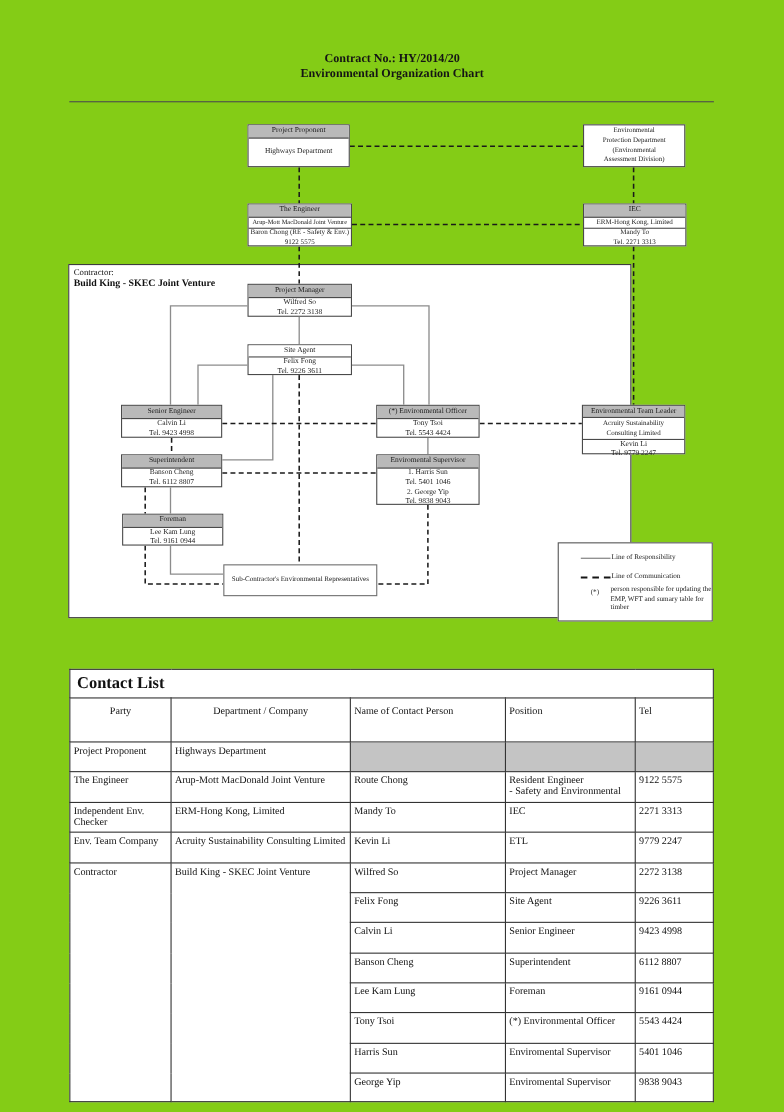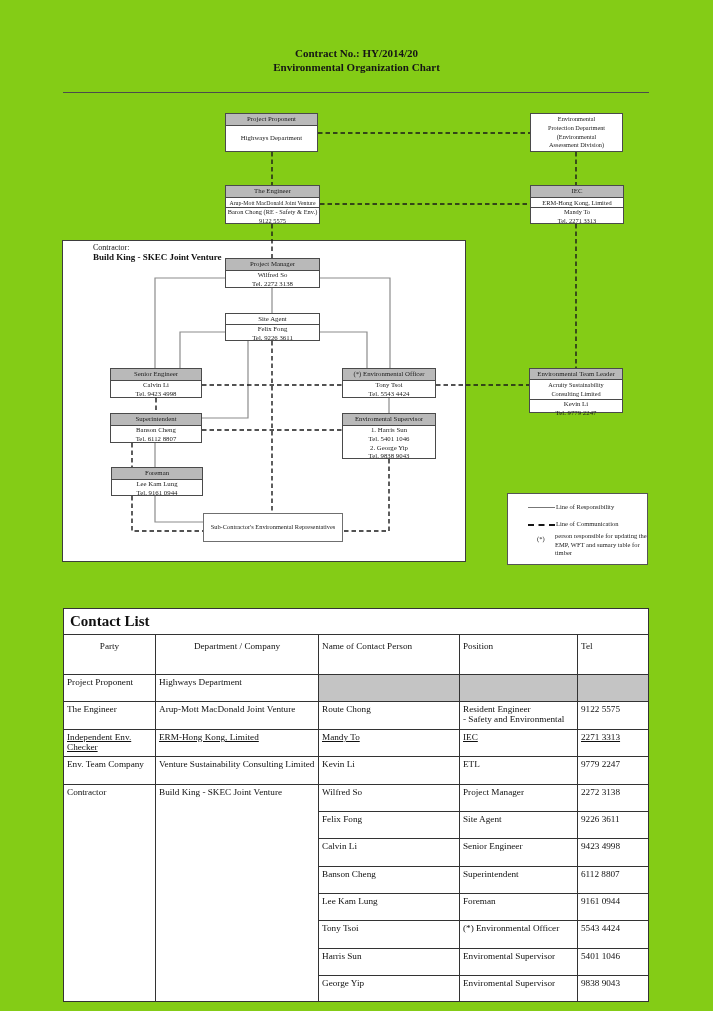--- a/index.html
+++ b/index.html
@@ -18,22 +18,22 @@
             line-height:10px;height:11px;flex:0 0 auto;white-space:nowrap;overflow:hidden;}
   .obox .hd.white{background:#fff;}
   .obox .co{border-bottom:1px solid #4a4a4a;font-size:5.8px;line-height:8px;
             padding:0.5px 0;white-space:nowrap;overflow:hidden;flex:0 0 auto;}
   .obox .co2{border-bottom:1px solid #4a4a4a;padding:1px 0;flex:0 0 auto;}
   .obox .bd{flex:1 1 auto;display:flex;flex-direction:column;justify-content:center;}
   .obox .ln{font-size:6.8px;line-height:8.8px;white-space:nowrap;}
   .obox .ln.sm{font-size:6.3px;line-height:8.6px;}
   .obox .ln.xs{font-size:6.4px;}
 
-  .contractor{position:absolute;left:62px;top:240px;width:404px;height:322px;
-              border:1.5px solid #3d3d3d;box-sizing:border-box;z-index:0;background:#fff;padding-left:26px;}
+  .contractor{position:absolute;left:62px;top:240px;width:512px;height:322px;
+              border:1.5px solid #3d3d3d;box-sizing:border-box;z-index:0;background:#fff;}
   .contractor .lbl1{font-size:8px;margin:2px 0 0 4px;}
   .contractor .lbl2{font-size:9px;font-weight:bold;margin:0 0 0 4px;}
 
   svg.wires{position:absolute;left:0;top:0;z-index:1;pointer-events:none;}
   .wire-solid{stroke:#8c8c8c;stroke-width:1.2;fill:none;}
   .wire-dash{stroke:#1a1a1a;stroke-width:1.4;fill:none;stroke-dasharray:4.5 3;}
 
   
   .legend{position:absolute;left:507px;top:493px;width:141px;height:72px;border:1px solid #555;
           box-sizing:border-box;font-size:6.5px;color:#222;z-index:2;background:#fff;}
@@ -245,30 +245,30 @@
           <td class="nw" style="background: rgb(196, 196, 196);"></td>
           <td class="nw" style="background: rgb(196, 196, 196);"></td>
         </tr>
         <tr style="height: 28px;">
           <td rowspan="1">The Engineer</td>
           <td class="nw" rowspan="1">Arup-Mott MacDonald Joint Venture</td>
           <td class="nw">Route Chong</td>
           <td class="nw">Resident Engineer<br>- Safety and Environmental</td>
           <td class="nw">9122 5575</td>
         </tr>
-        <tr style="height: 27px; text-decoration: underline;">
+        <tr style="height: 27px;">
           <td rowspan="1">Independent Env. Checker</td>
           <td class="nw" rowspan="1">ERM-Hong Kong, Limited</td>
           <td class="nw">Mandy To</td>
           <td class="nw">IEC</td>
           <td class="nw">2271 3313</td>
         </tr>
         <tr style="height: 28px;">
           <td rowspan="1">Env. Team Company</td>
-          <td class="nw" rowspan="1">Venture Sustainability Consulting Limited</td>
+          <td class="nw" rowspan="1">Acruity Sustainability Consulting Limited</td>
           <td class="nw">Kevin Li</td>
           <td class="nw">ETL</td>
           <td class="nw">9779 2247</td>
         </tr>
         <tr style="height: 27px;">
           <td rowspan="8">Contractor</td>
           <td class="nw" rowspan="8">Build King - SKEC Joint Venture</td>
           <td class="nw">Wilfred So</td>
           <td class="nw">Project Manager</td>
           <td class="nw">2272 3138</td>

